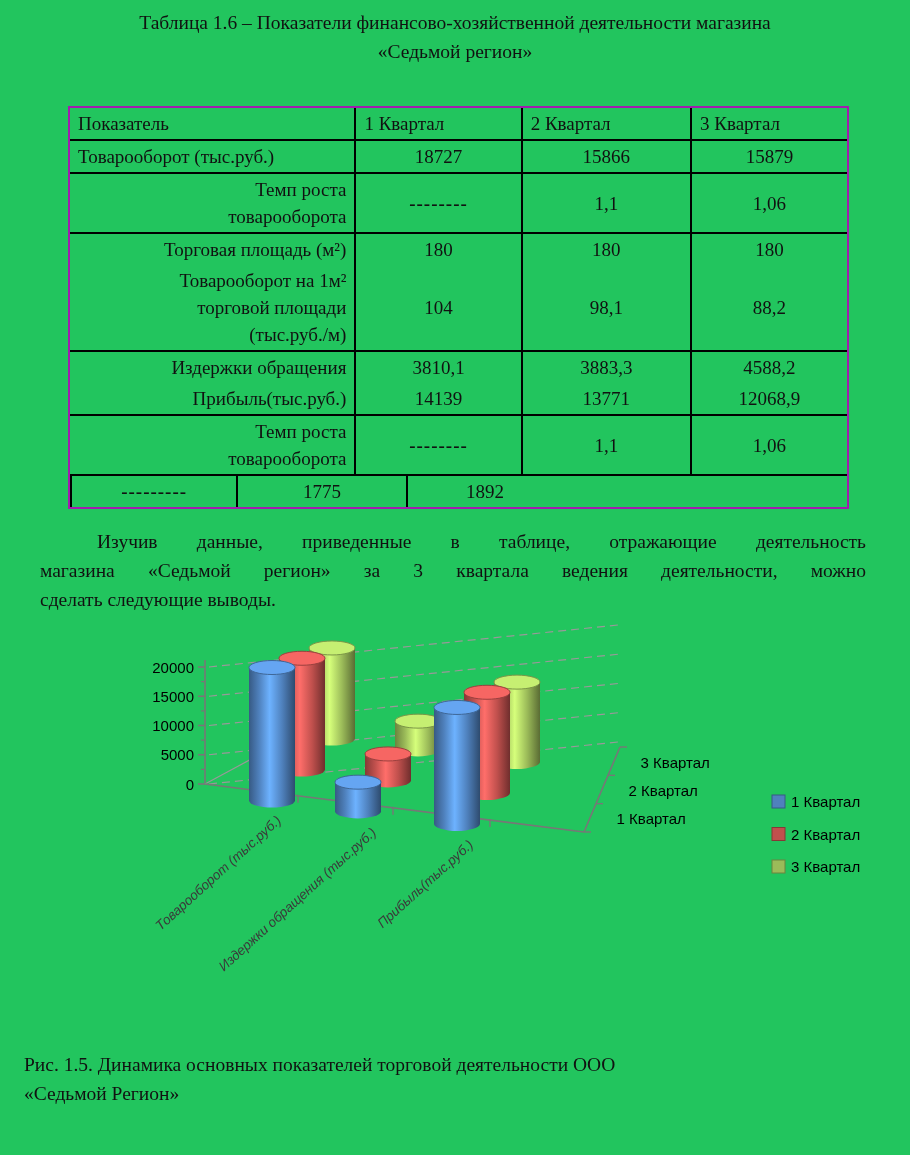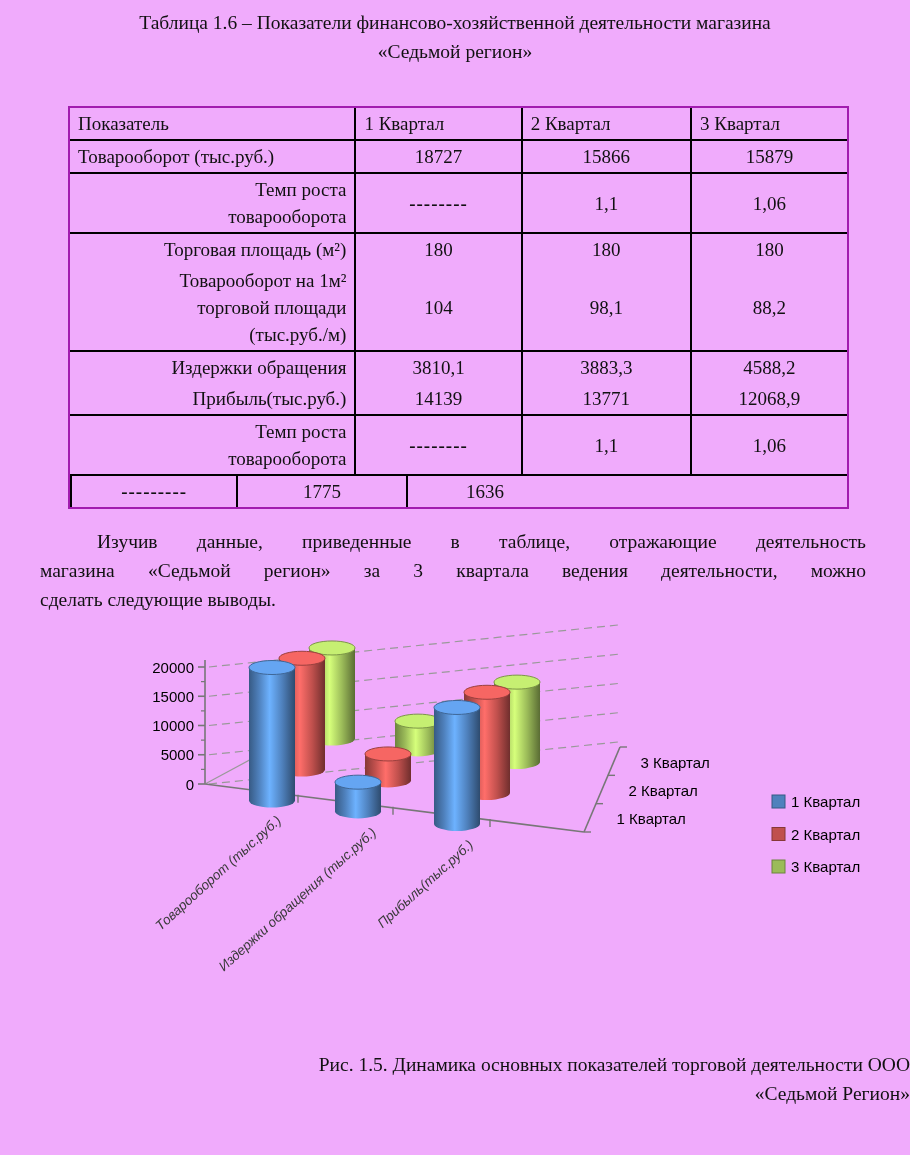--- a/index.html
+++ b/index.html
@@ -1,21 +1,21 @@
 <!DOCTYPE html>
 <html lang="ru"><head>
 <meta charset="utf-8">
 <style>
   * { margin:0; padding:0; box-sizing:border-box; }
   html,body { background:#fff; }
   body {
     width:910px; height:1155px; overflow:hidden;
     font-family:"Liberation Serif", serif; color:#111;
   }
-  .page { position:relative; width:910px; height:1155px; padding-top:8px; background:#f0abfc; }
+  .page { position:relative; width:910px; height:1155px; padding-top:8px; background:#22c55e; }
 
   
   .title { text-align:center; font-size:19.5px; line-height:29px; margin:0 40px; }
 
   
   .ftable { width:781px; margin:40px 0 0 68px; border:2px solid #a21caf; }
   .trow { display:flex; border-top:2px solid #000; }
   .trow.first, .trow.no-top { border-top:none; }
   .tcell {
     display:flex; flex-direction:column; justify-content:center;
@@ -37,21 +37,21 @@
 
   
   .chart-wrap { position:relative; margin-top:8px; height:402px; }
   .chart-wrap svg { display:block; margin-left:112px; }
   .ax  { font:15px "Liberation Sans", sans-serif; fill:#000; }
   .dp  { font:15px "Liberation Sans", sans-serif; fill:#000; }
   .leg { font:15px "Liberation Sans", sans-serif; fill:#000; }
   .cat { font:italic 13.5px "Liberation Sans", sans-serif; fill:#3a3a3a; }
 
   
-  .caption { margin-top:26px; text-align:right; font-size:19.5px; line-height:29px; }
+  .caption { margin-top:26px; text-align:left; font-size:19.5px; line-height:29px;margin-left:24px; }
 </style>
 </head>
 <body>
 
 <div class="page">
 
   <div class="title">
     <div>Таблица 1.6 – Показатели финансово-хозяйственной деятельности магазина</div>
     <div>«Седьмой регион»</div>
   </div>
@@ -167,21 +167,21 @@
           </div>
         </div>
         <div class="trow">
           <div class="tcell c1">
             <div class="line dashes">---------</div>
           </div>
           <div class="tcell c2">
             <div class="line">1775</div>
           </div>
           <div class="tcell c3">
-            <div class="line">1636</div>
+            <div class="line">1892</div>
           </div>
         </div>
       </div>
   </div>
 
   <div class="para">
     <div class="pline firstline">Изучив данные, приведенные в таблице, отражающие деятельность</div>
     <div class="pline">магазина «Седьмой регион» за 3 квартала ведения деятельности, можно</div>
     <div class="pline lastline">сделать следующие выводы.</div>
   </div>

